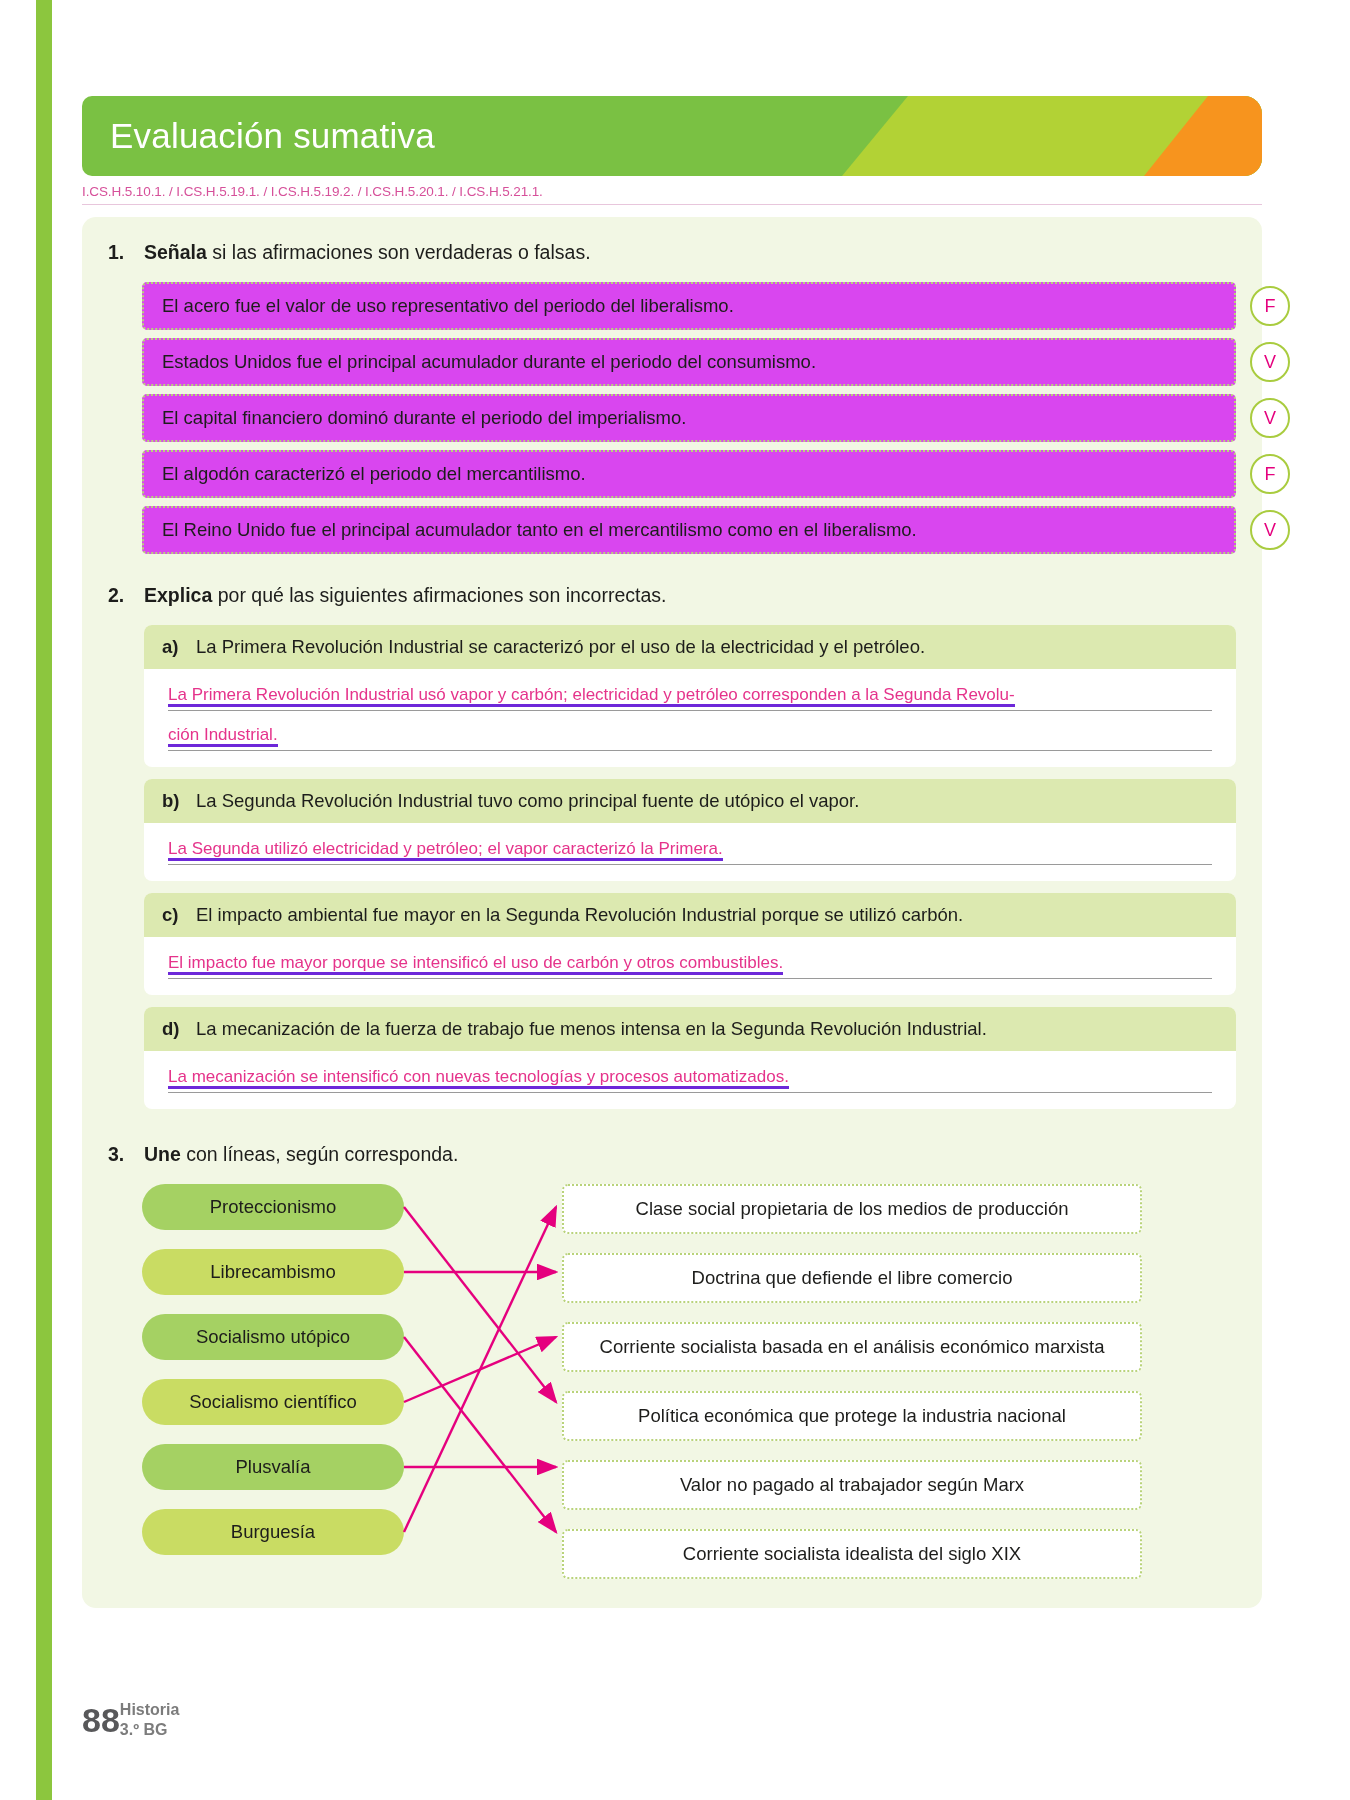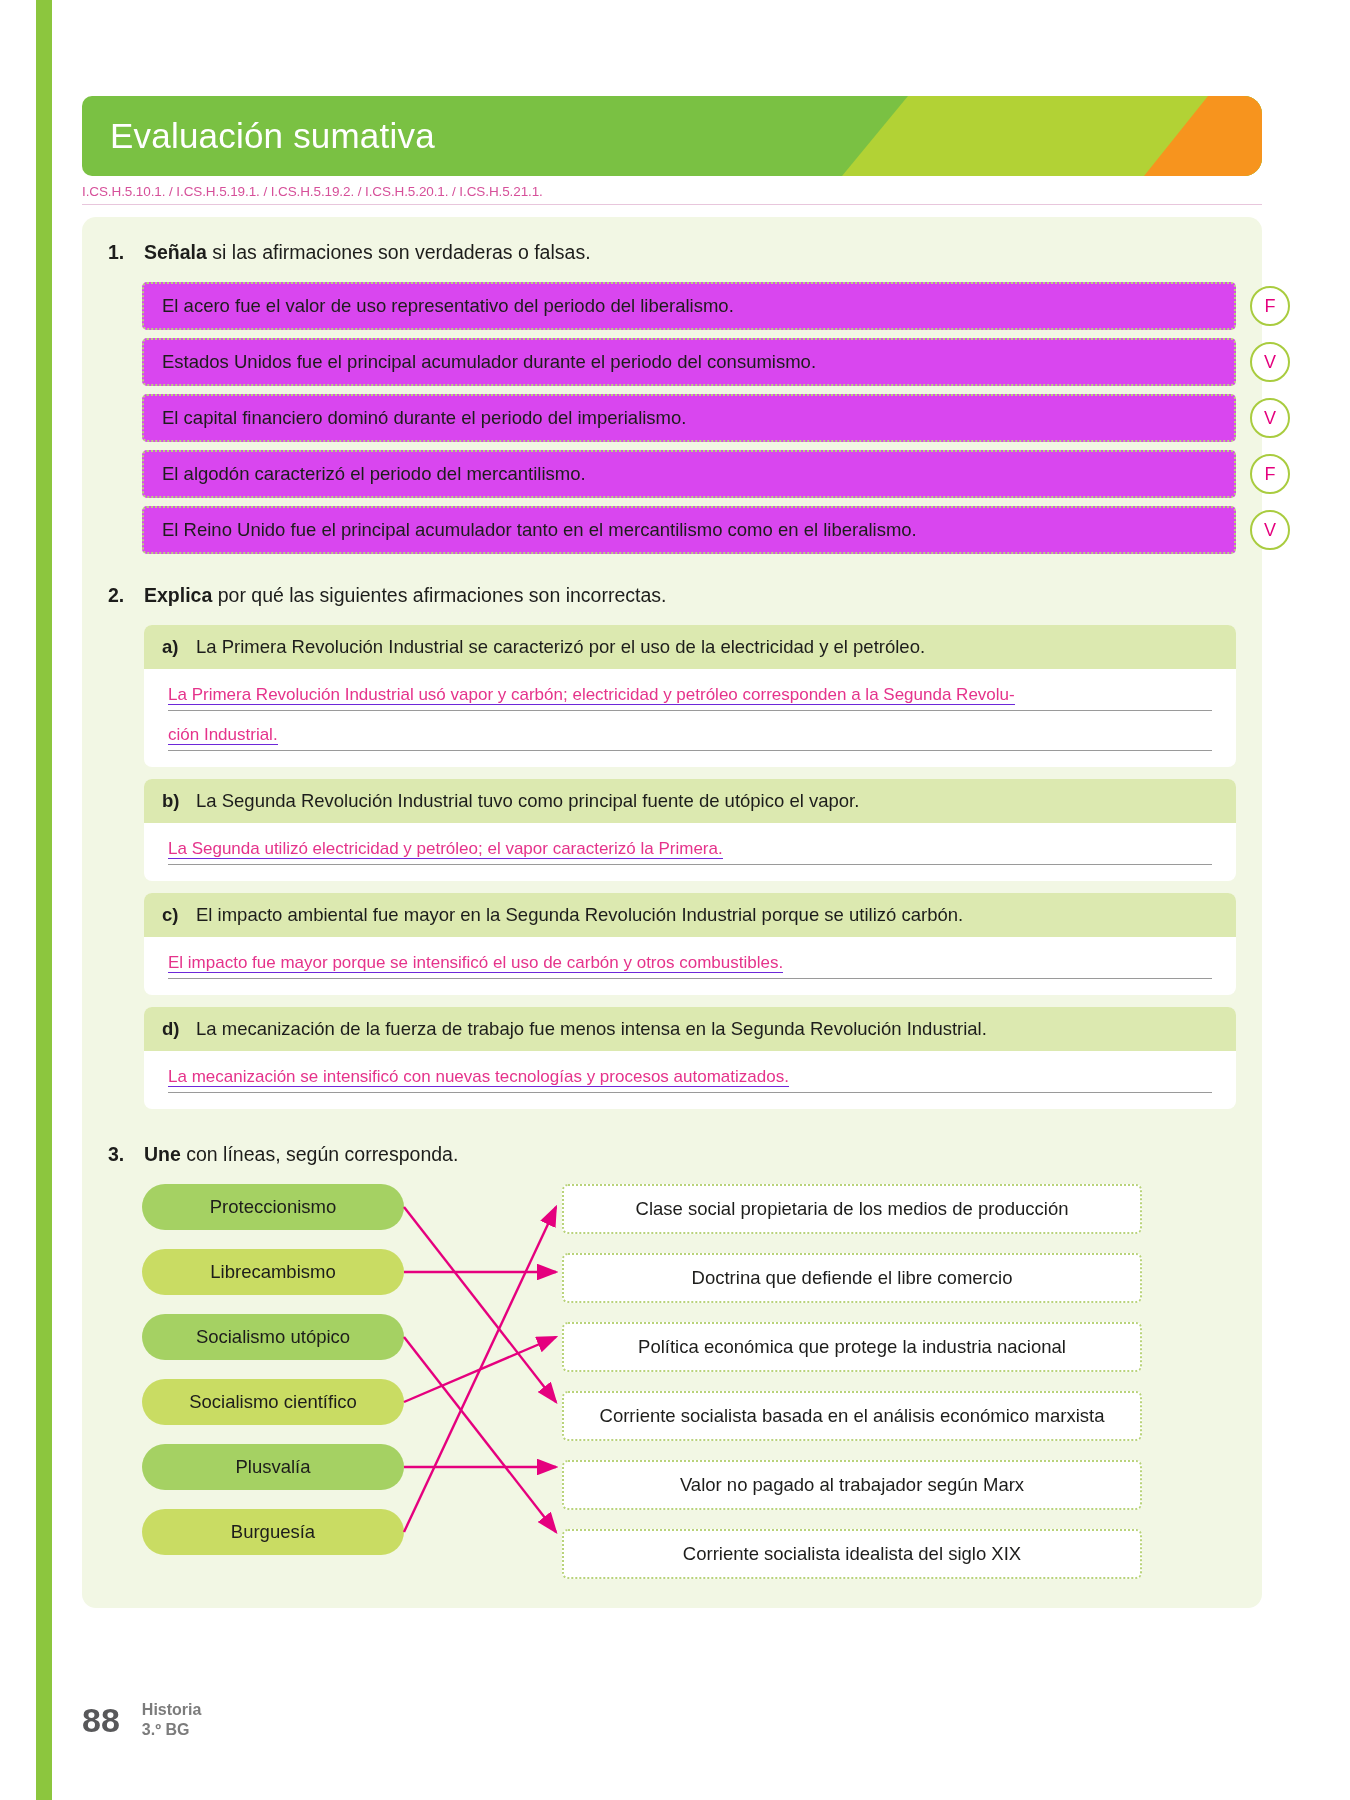--- a/index.html
+++ b/index.html
@@ -163,21 +163,21 @@
   }
   .ans-line {
     font-size: 17px;
     color: #e5338b;
     border-bottom: 1.2px solid #9a9a9a;
     padding-bottom: 4px;
     margin-bottom: 14px;
     min-height: 21px;
   }
   .ans-line:last-child { margin-bottom: 2px; }
-  .ans-line span { border-bottom: 1px solid #6d28d9; }
+  .ans-line span { border-bottom: 3px solid #6d28d9; }
 
   
   .match-wrap {
     position: relative;
     margin: 14px 0 0 34px;
     height: 390px;
   }
   .match-col-left {
     position: absolute;
     left: 0; top: 0;
@@ -222,21 +222,20 @@
     pointer-events: none;
   }
 
   
   .footer {
     position: absolute;
     left: 82px;
     top: 1700px;
     display: flex;
     align-items: center;
-    gap: 22px;
   }
   .footer-page {
     font-size: 34px;
     font-weight: bold;
     color: #58585a;
   }
   .footer-meta {
     font-size: 16px;
     color: #7c7c7c;
     line-height: 1.25;
@@ -355,22 +354,22 @@
         <div class="pill b">Librecambismo</div>
         <div class="pill a">Socialismo utópico</div>
         <div class="pill b">Socialismo científico</div>
         <div class="pill a">Plusvalía</div>
         <div class="pill b">Burguesía</div>
       </div>
 
       <div class="match-col-right">
         <div class="defbox">Clase social propietaria de los medios de producción</div>
         <div class="defbox">Doctrina que defiende el libre comercio</div>
+        <div class="defbox">Corriente socialista basada en el análisis económico marxista</div>
         <div class="defbox">Política económica que protege la industria nacional</div>
-        <div class="defbox">Corriente socialista basada en el análisis económico marxista</div>
         <div class="defbox">Valor no pagado al trabajador según Marx</div>
         <div class="defbox">Corriente socialista idealista del siglo XIX</div>
       </div>
 
       <svg class="match-svg" viewBox="0 0 1010 390" preserveAspectRatio="none">
         <defs>
           <marker id="arrowhead" markerWidth="9" markerHeight="7" refX="8" refY="3.5" orient="auto">
             <polygon points="0 0, 9 3.5, 0 7" fill="#e5007e"></polygon>
           </marker>
         </defs>

